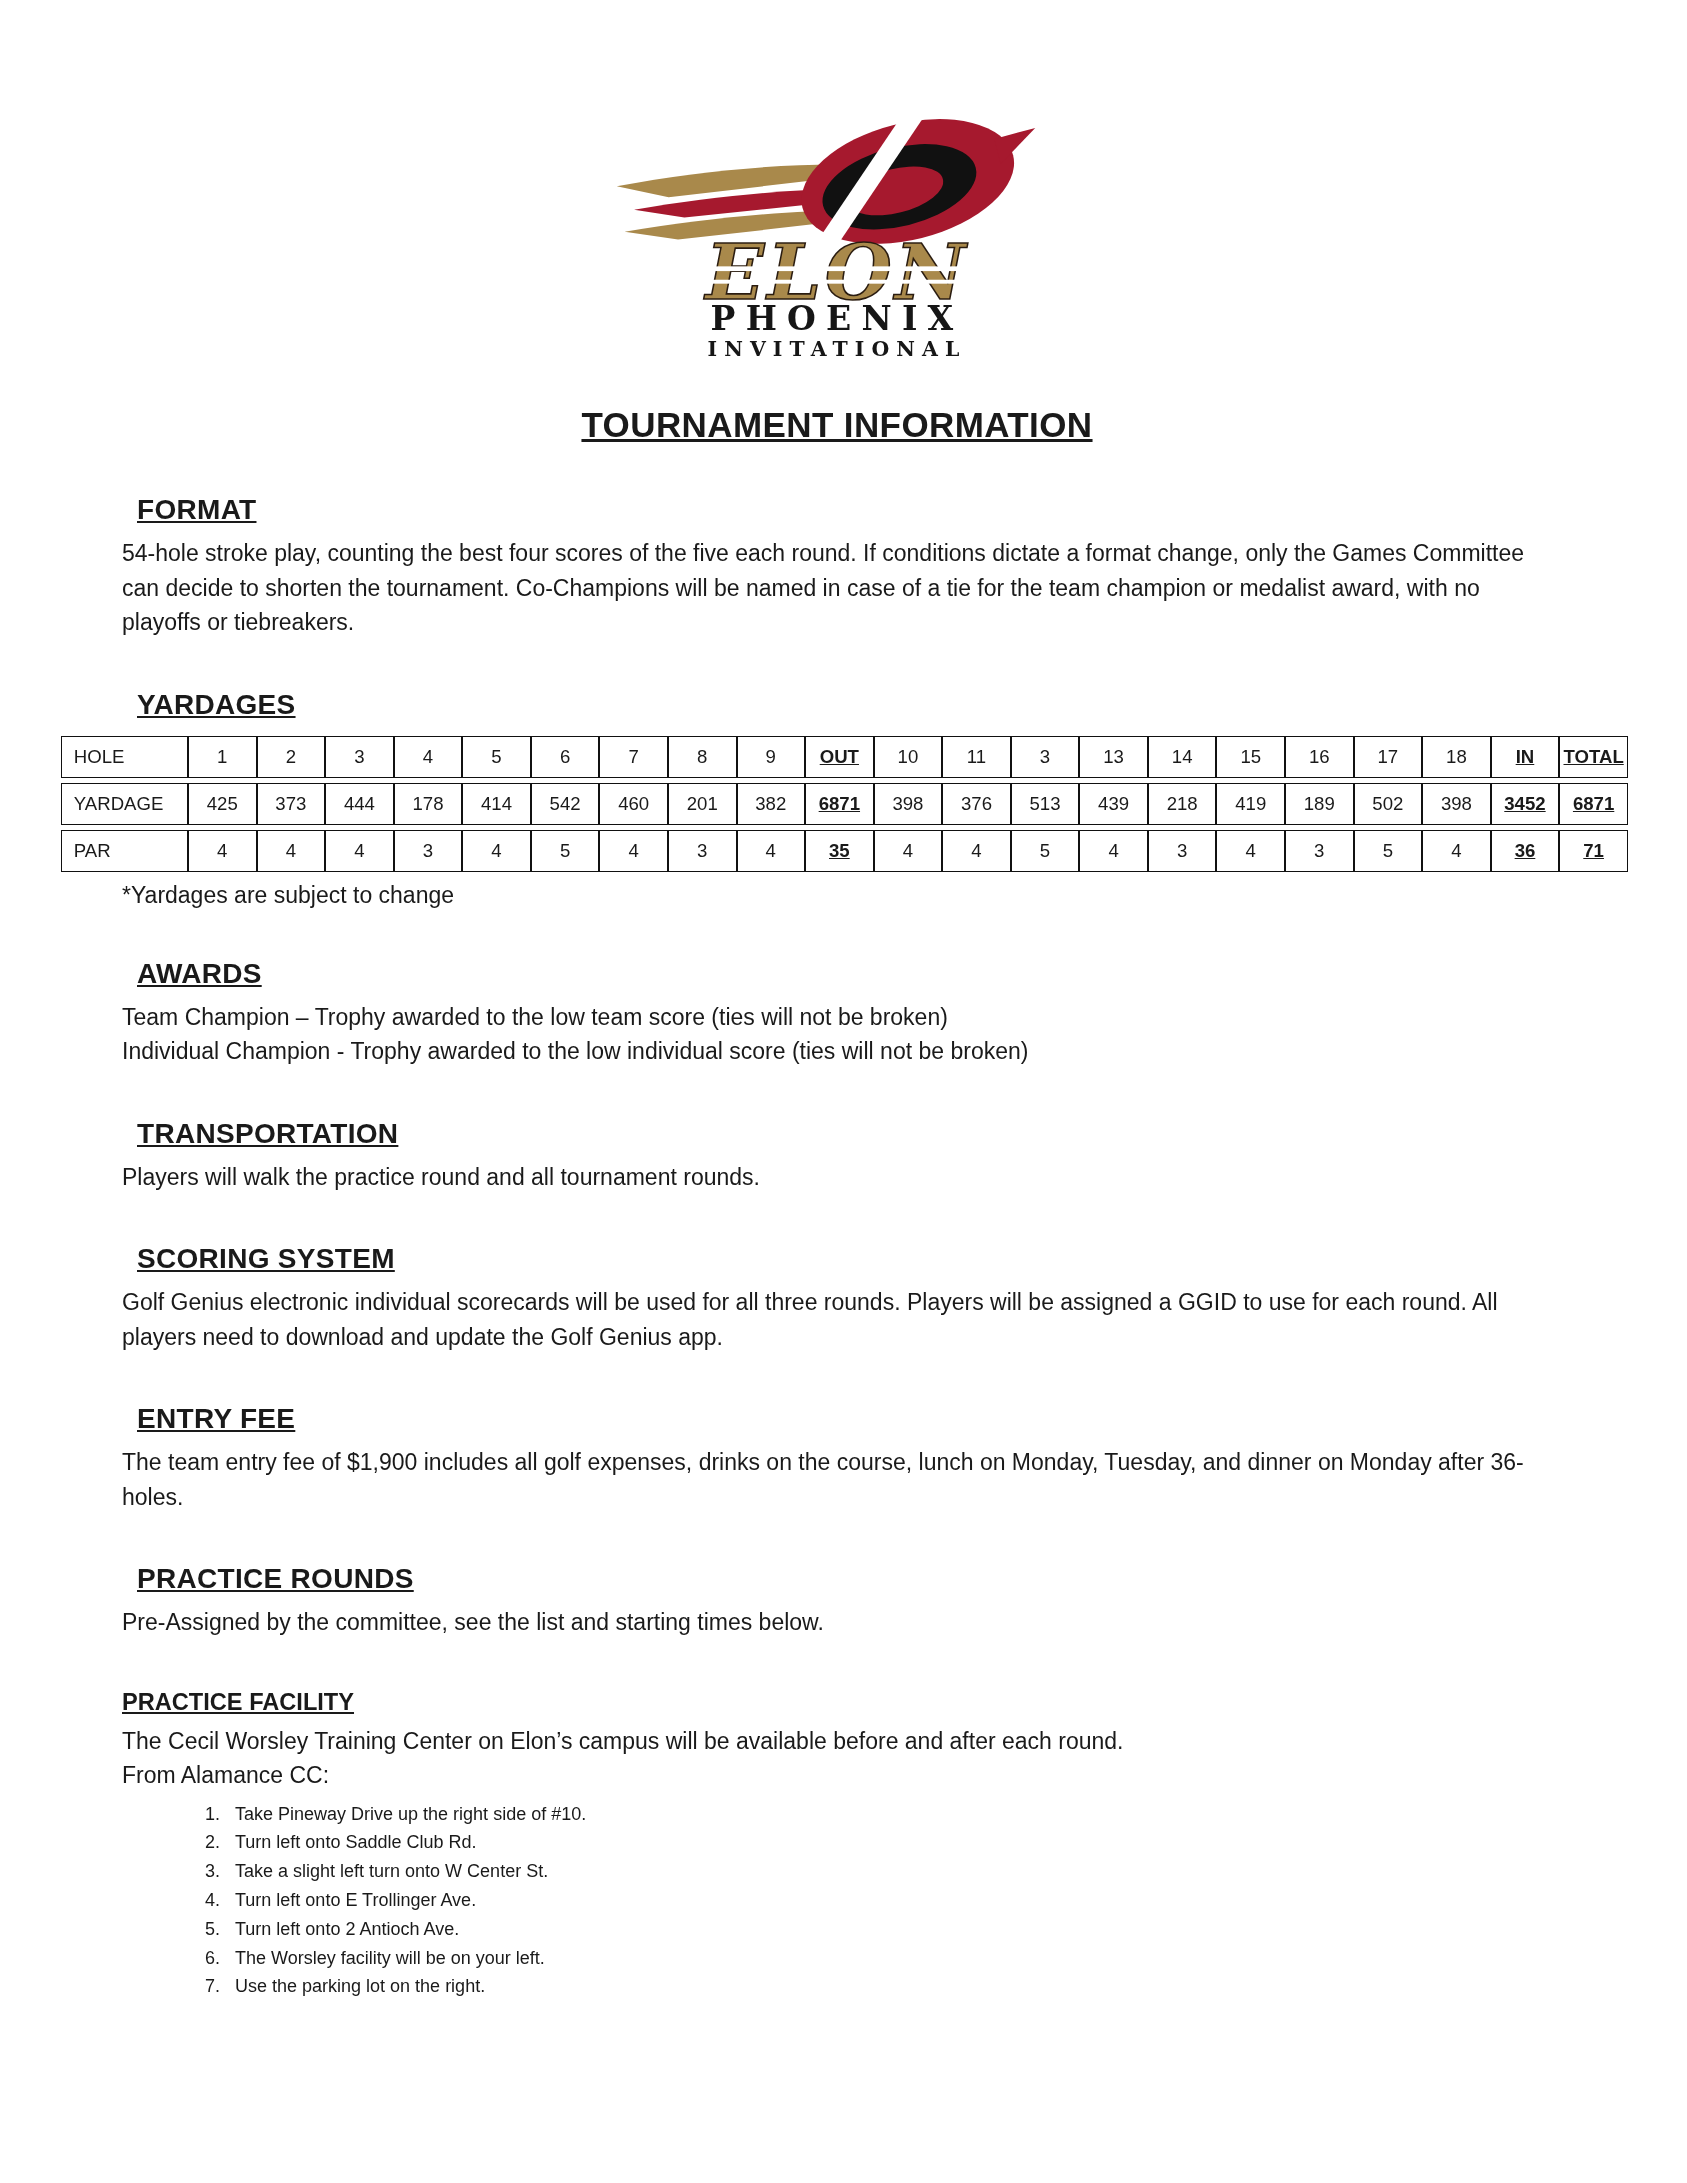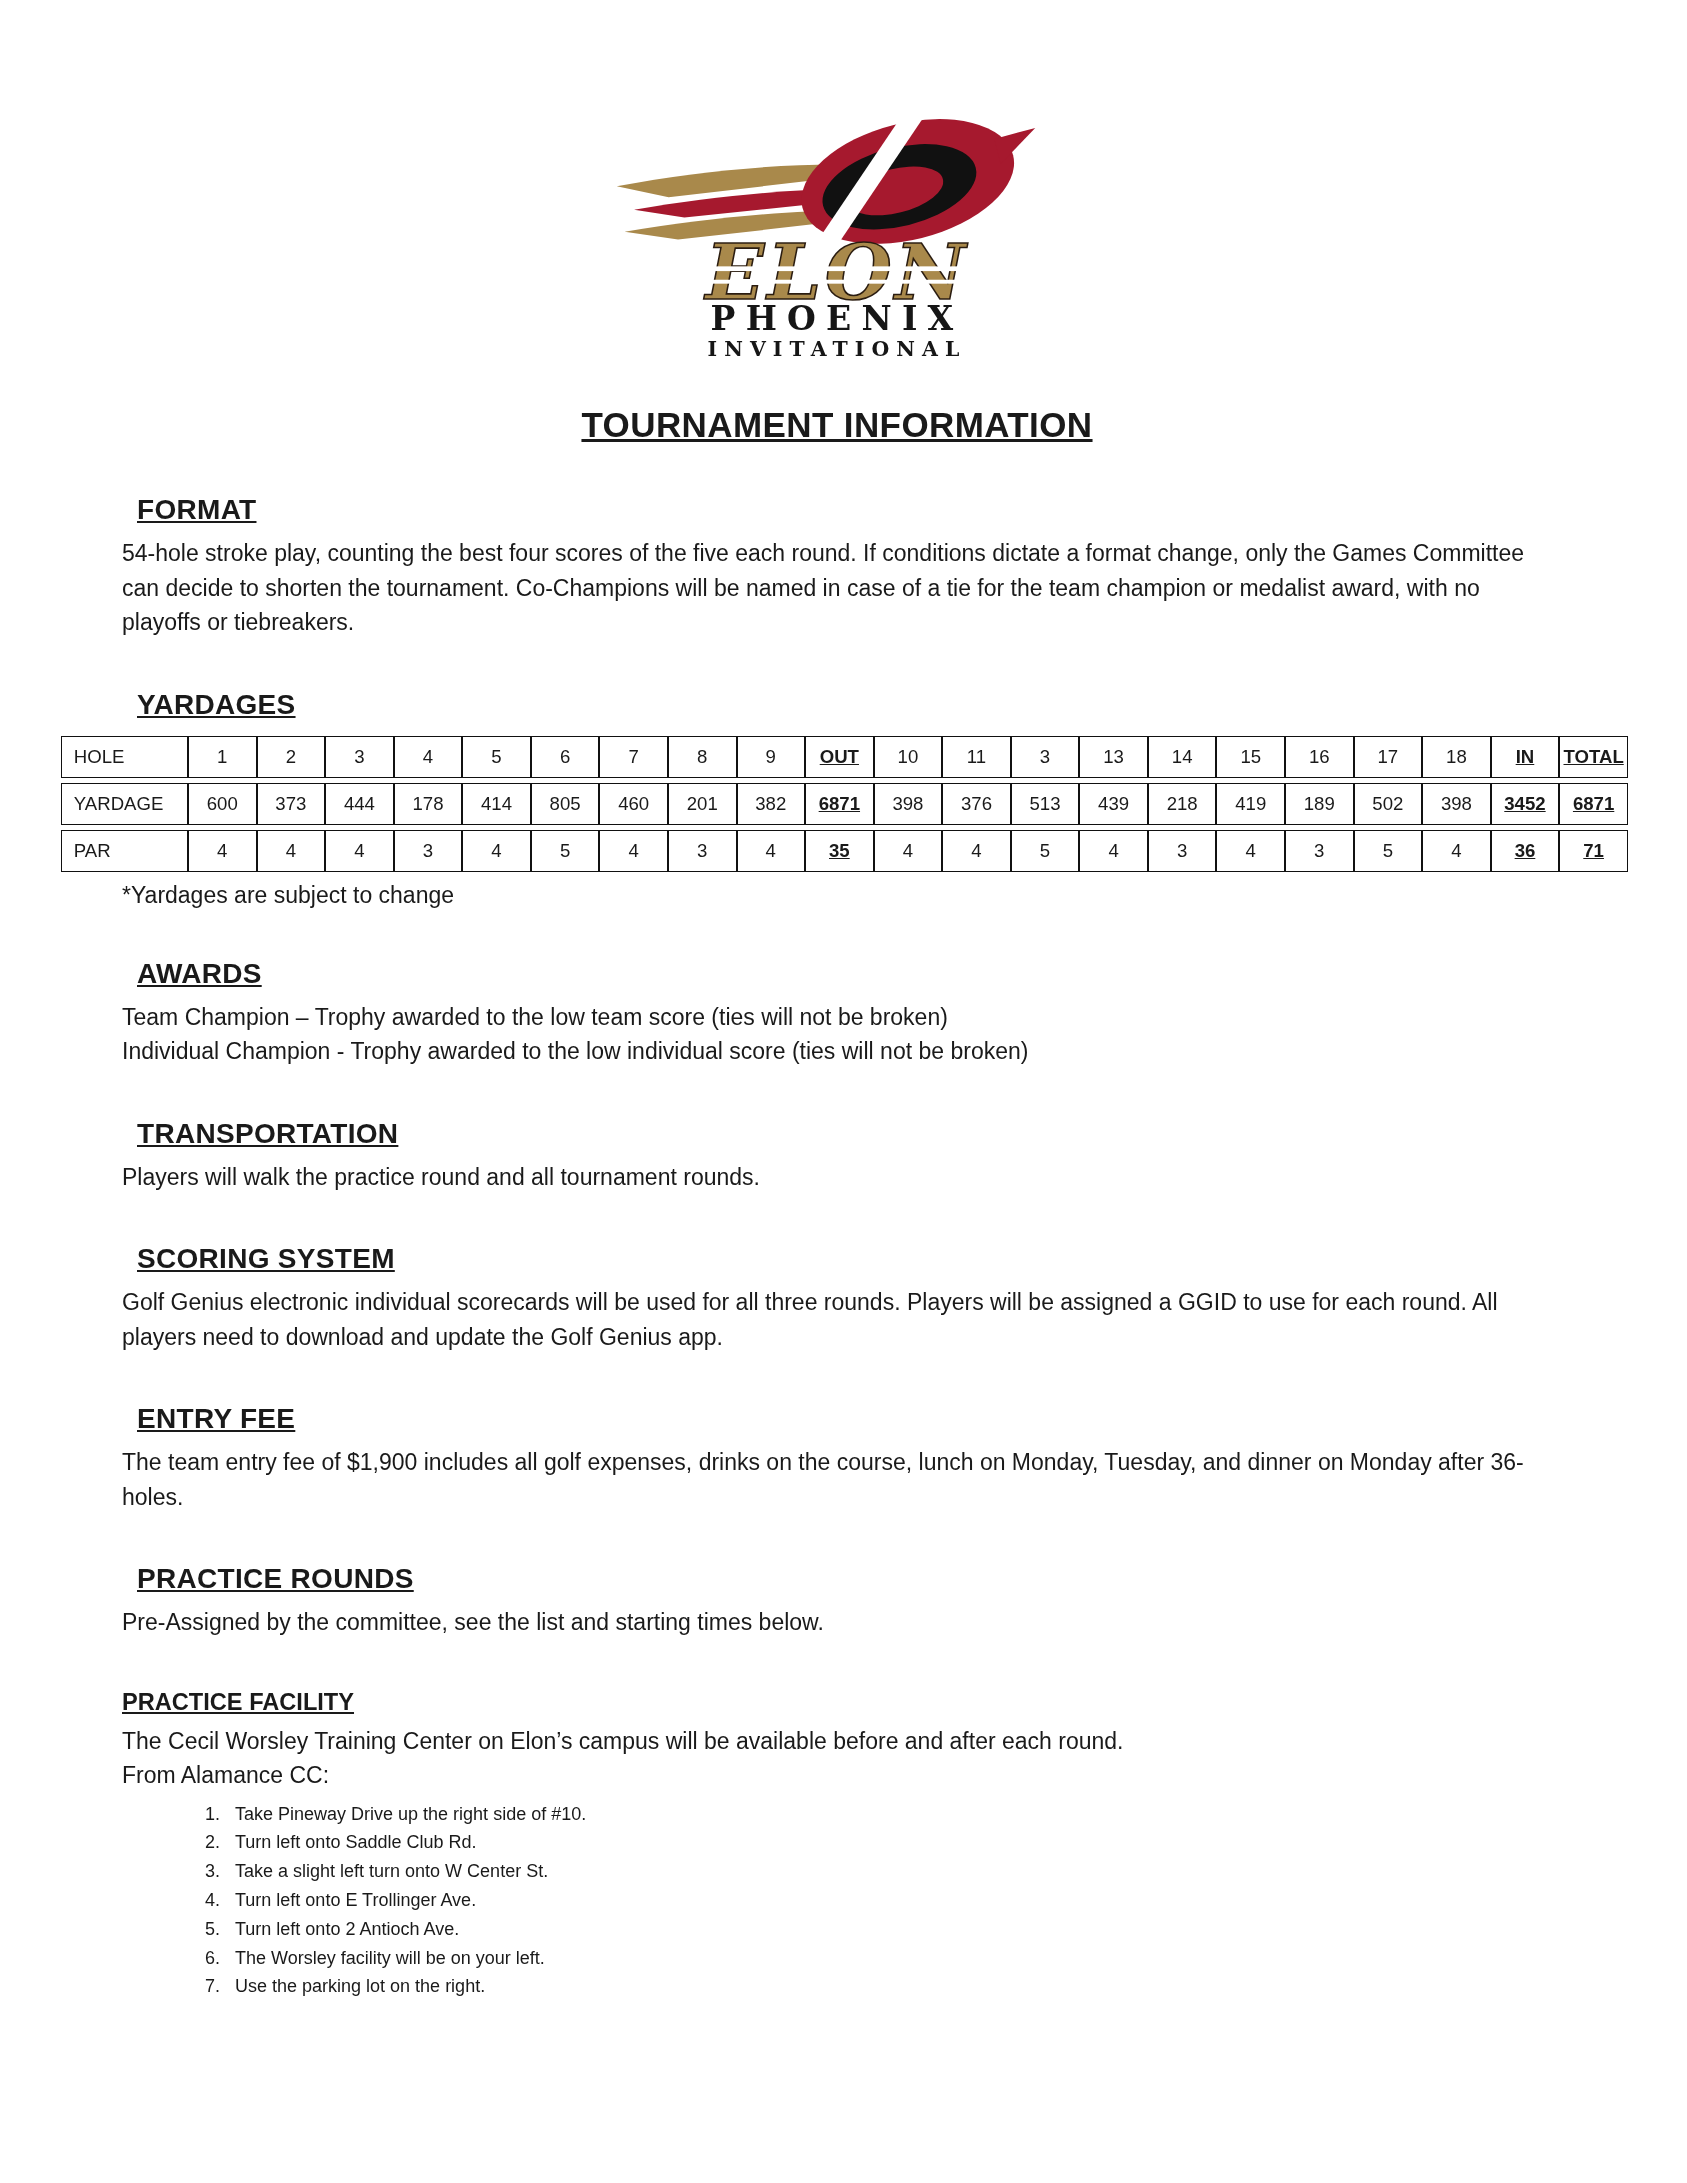--- a/index.html
+++ b/index.html
@@ -140,26 +140,26 @@
             <td>14</td>
             <td>15</td>
             <td>16</td>
             <td>17</td>
             <td>18</td>
             <td class="bold">IN</td>
             <td class="bold">TOTAL</td>
           </tr>
           <tr>
             <td class="label-cell">YARDAGE</td>
-            <td>600</td>
+            <td>425</td>
             <td>373</td>
             <td>444</td>
             <td>178</td>
             <td>414</td>
-            <td>805</td>
+            <td>542</td>
             <td>460</td>
             <td>201</td>
             <td>382</td>
             <td class="bold">6871</td>
             <td>398</td>
             <td>376</td>
             <td>513</td>
             <td>439</td>
             <td>218</td>
             <td>419</td>

